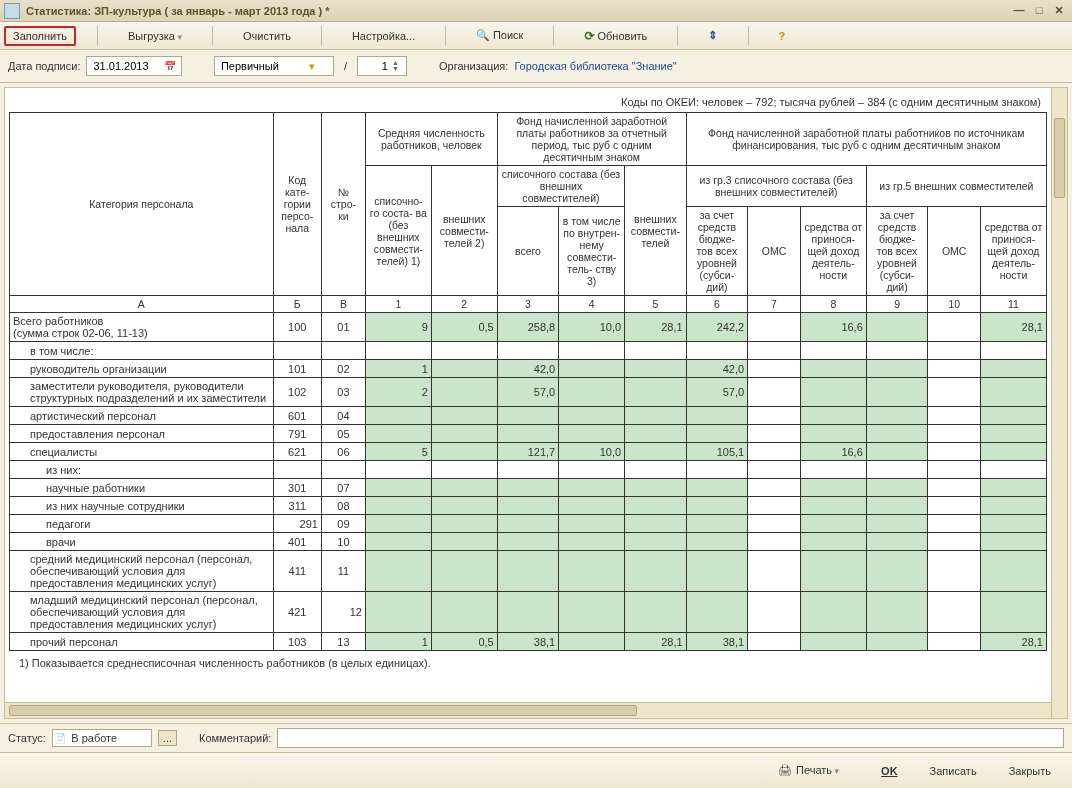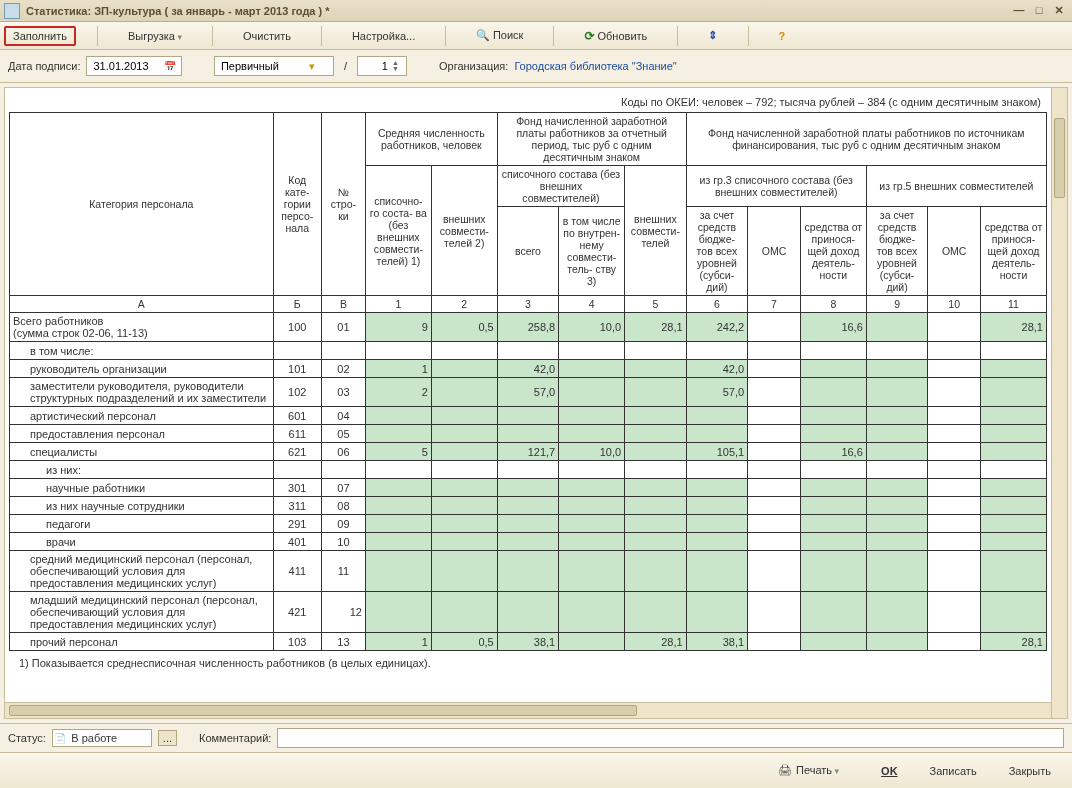--- a/index.html
+++ b/index.html
@@ -409,21 +409,21 @@
             <td class="green"></td>
             <td class="green"></td>
             <td></td>
             <td class="green"></td>
             <td class="green"></td>
             <td></td>
             <td class="green"></td>
           </tr>
           <tr>
             <td class="label indent1">предоставления персонал</td>
-            <td style="text-align:center">611</td>
+            <td style="text-align:center">791</td>
             <td style="text-align:center">05</td>
             <td class="green"></td>
             <td class="green"></td>
             <td class="green"></td>
             <td class="green"></td>
             <td class="green"></td>
             <td class="green"></td>
             <td></td>
             <td class="green"></td>
             <td class="green"></td>
@@ -489,21 +489,21 @@
             <td class="green"></td>
             <td class="green"></td>
             <td></td>
             <td class="green"></td>
             <td class="green"></td>
             <td></td>
             <td class="green"></td>
           </tr>
           <tr>
             <td class="label indent2">педагоги</td>
-            <td style="text-align:center">291</td>
+            <td style="">291</td>
             <td style="text-align:center">09</td>
             <td class="green"></td>
             <td class="green"></td>
             <td class="green"></td>
             <td class="green"></td>
             <td class="green"></td>
             <td class="green"></td>
             <td></td>
             <td class="green"></td>
             <td class="green"></td>

